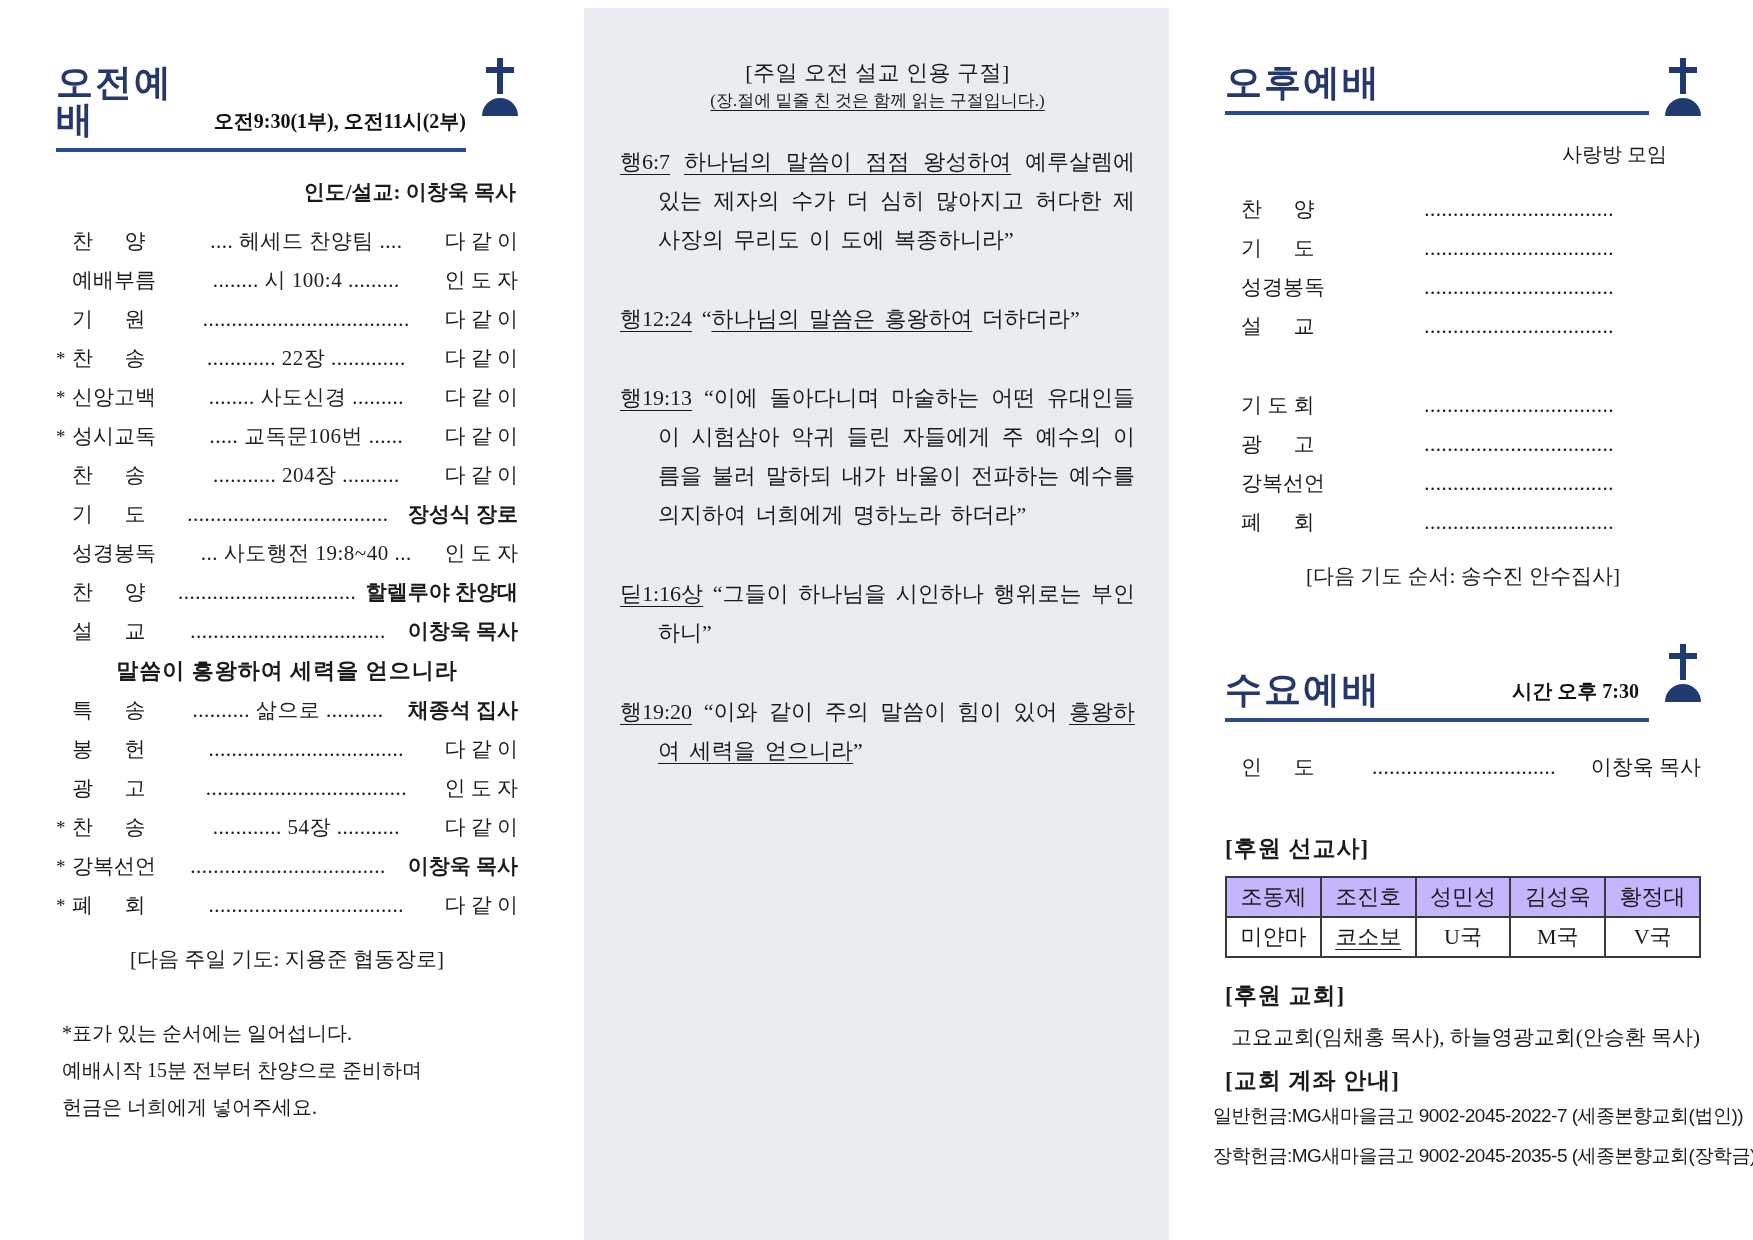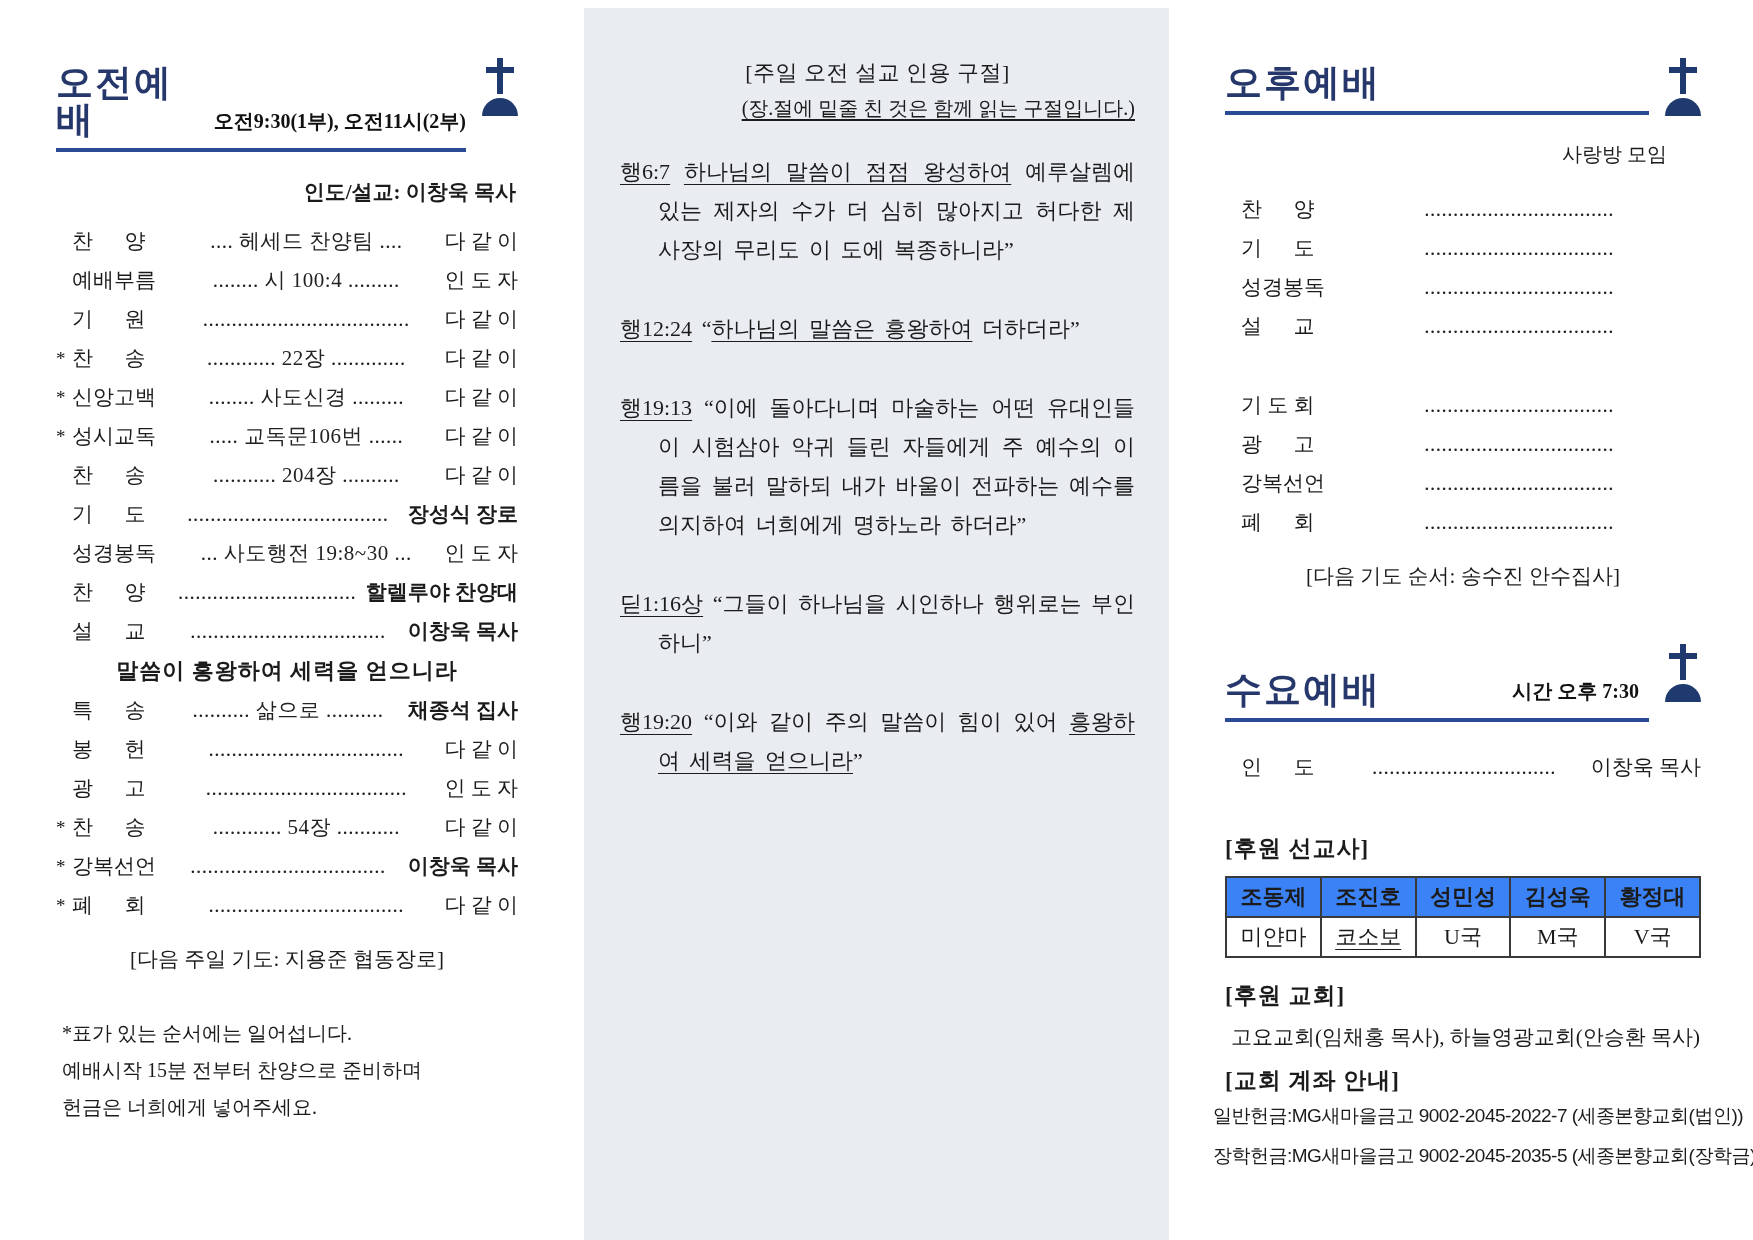--- a/index.html
+++ b/index.html
@@ -33,36 +33,36 @@
   .slabel{width:106px;flex:none;white-space:pre;}
   .smid{flex:1;text-align:center;white-space:nowrap;overflow:hidden;letter-spacing:.5px;color:#222;}
   .svalue{white-space:pre;margin-left:10px;flex:none;text-align:right;}
   .bold{font-weight:bold;}
   .sermon-title{height:40px;line-height:40px;text-align:center;font-weight:bold;font-size:22px;letter-spacing:1px;}
   .next-prayer{text-align:center;font-size:21px;margin-top:20px;}
   .notes{margin-top:42px;font-size:20px;line-height:37px;padding-left:6px;white-space:pre-wrap;}
 
   
   .m-title{text-align:center;font-size:22px;letter-spacing:.5px;}
-  .m-sub{text-align:right;font-size:20px;margin-top:7px;}
+  .m-sub{text-align:center;font-size:17px;margin-top:1px;}
   .m-sub span{text-decoration:underline;text-underline-offset:4px;}
   .quote{margin-top:40px;font-size:22px;line-height:39px;text-align:justify;
          padding-left:38px;text-indent:-38px;word-spacing:4px;}
   .quote:first-of-type{margin-top:30px;}
   .u{text-decoration:underline;text-underline-offset:5px;text-decoration-thickness:1.4px;margin-top:40px;}
 
   
   .sub-right{text-align:right;font-size:20px;margin:26px 34px 22px 0;}
   .gap{height:40px;}
   .wed{margin-top:60px;}
   .sec-heading{font-weight:bold;font-size:23px;margin-top:46px;letter-spacing:1px;}
   table.mission{width:100%;border-collapse:collapse;margin-top:12px;text-align:center;
                 font-size:22px;table-layout:fixed;}
   table.mission th,table.mission td{border:2px solid #3a3a3a;height:38px;padding:0;}
-  table.mission th{background:#3b82f6;font-weight:bold;margin-left:44px;}
+  table.mission th{background:#c4b5fd;font-weight:normal;margin-left:44px;}
   .churches-text{font-size:21px;margin:12px 0 0 6px;}
   .accounts{margin-top:14px;}
   .account-line{font-family:"Liberation Sans","DejaVu Sans",sans-serif;
                 font-size:19px;line-height:40px;letter-spacing:-0.5px;margin-left:-12px;white-space:nowrap;}
 </style>
 </head>
 <body>
 
 <section class="panel" id="panel-left">
   <div class="hdr">
@@ -127,21 +127,21 @@
       </div>
       <div class="srow">
         <span class="star"></span>
         <span class="slabel">기      도</span>
         <span class="smid">...................................</span>
         <span class="svalue bold">장성식 장로</span>
       </div>
       <div class="srow">
         <span class="star"></span>
         <span class="slabel">성경봉독</span>
-        <span class="smid">... 사도행전 19:8~30 ...</span>
+        <span class="smid">... 사도행전 19:8~40 ...</span>
         <span class="svalue">인 도 자</span>
       </div>
       <div class="srow">
         <span class="star"></span>
         <span class="slabel">찬      양</span>
         <span class="smid">..................................</span>
         <span class="svalue bold">할렐루야 찬양대</span>
       </div>
       <div class="srow">
         <span class="star"></span>

